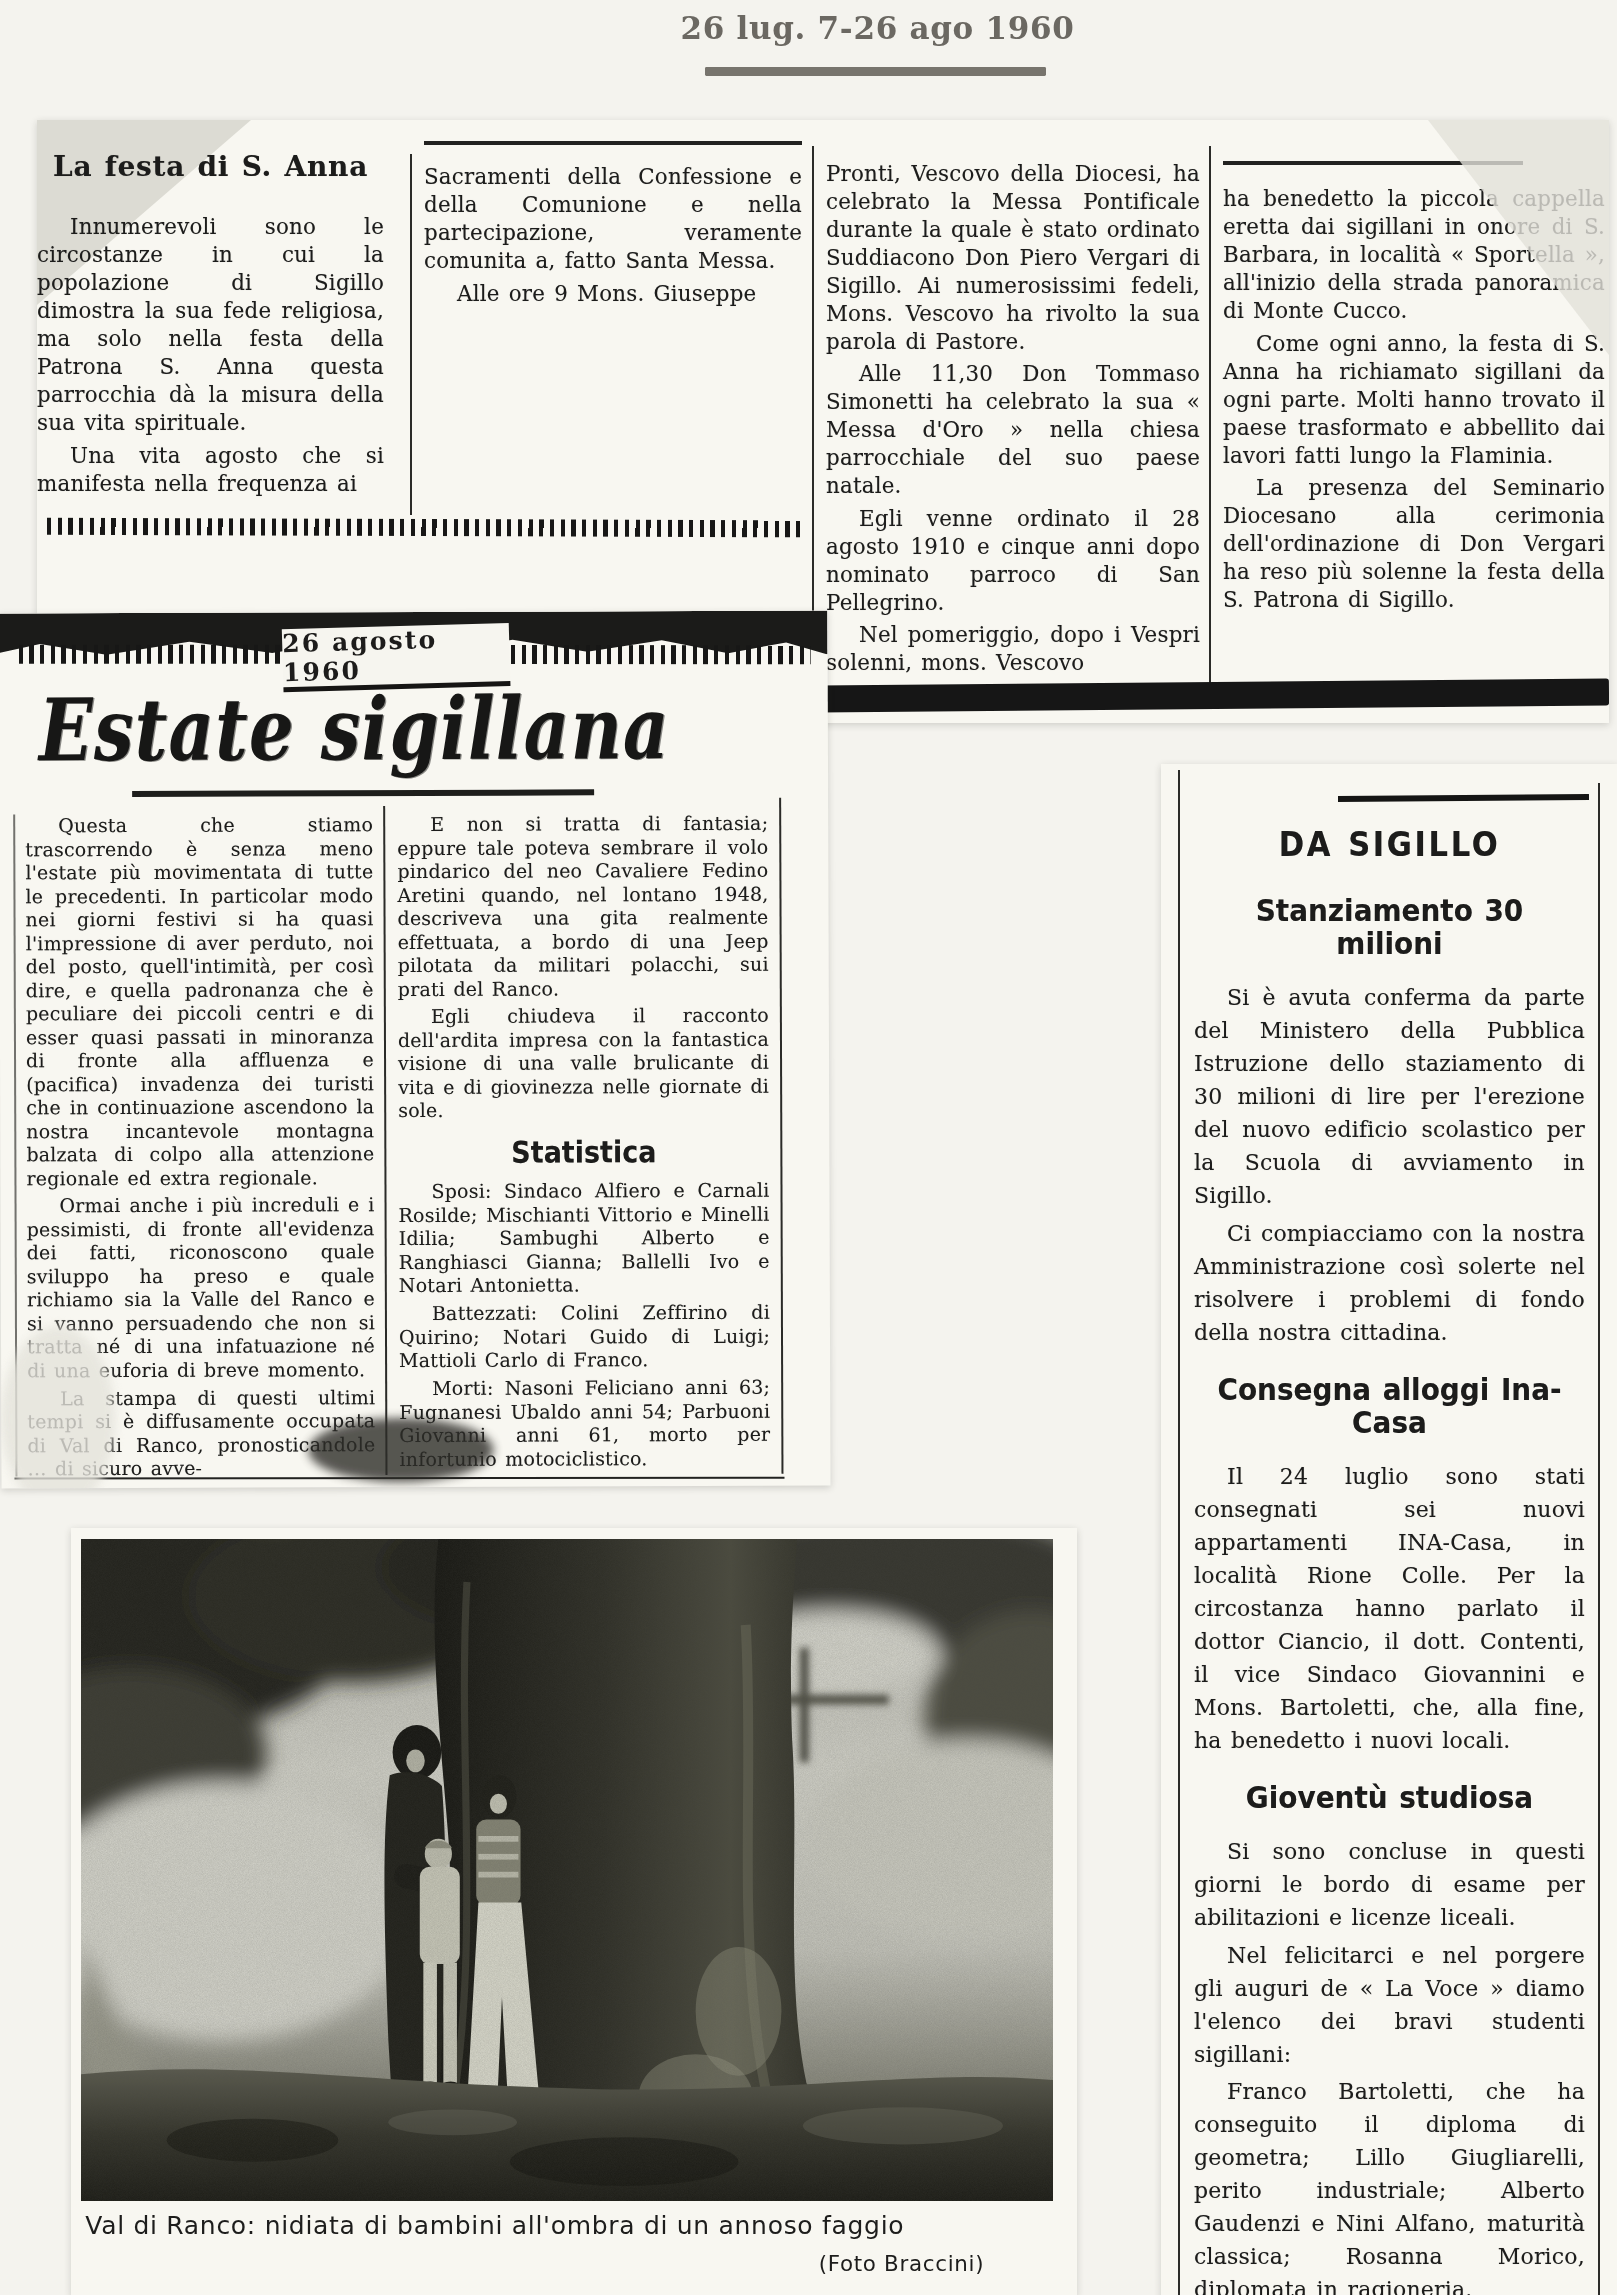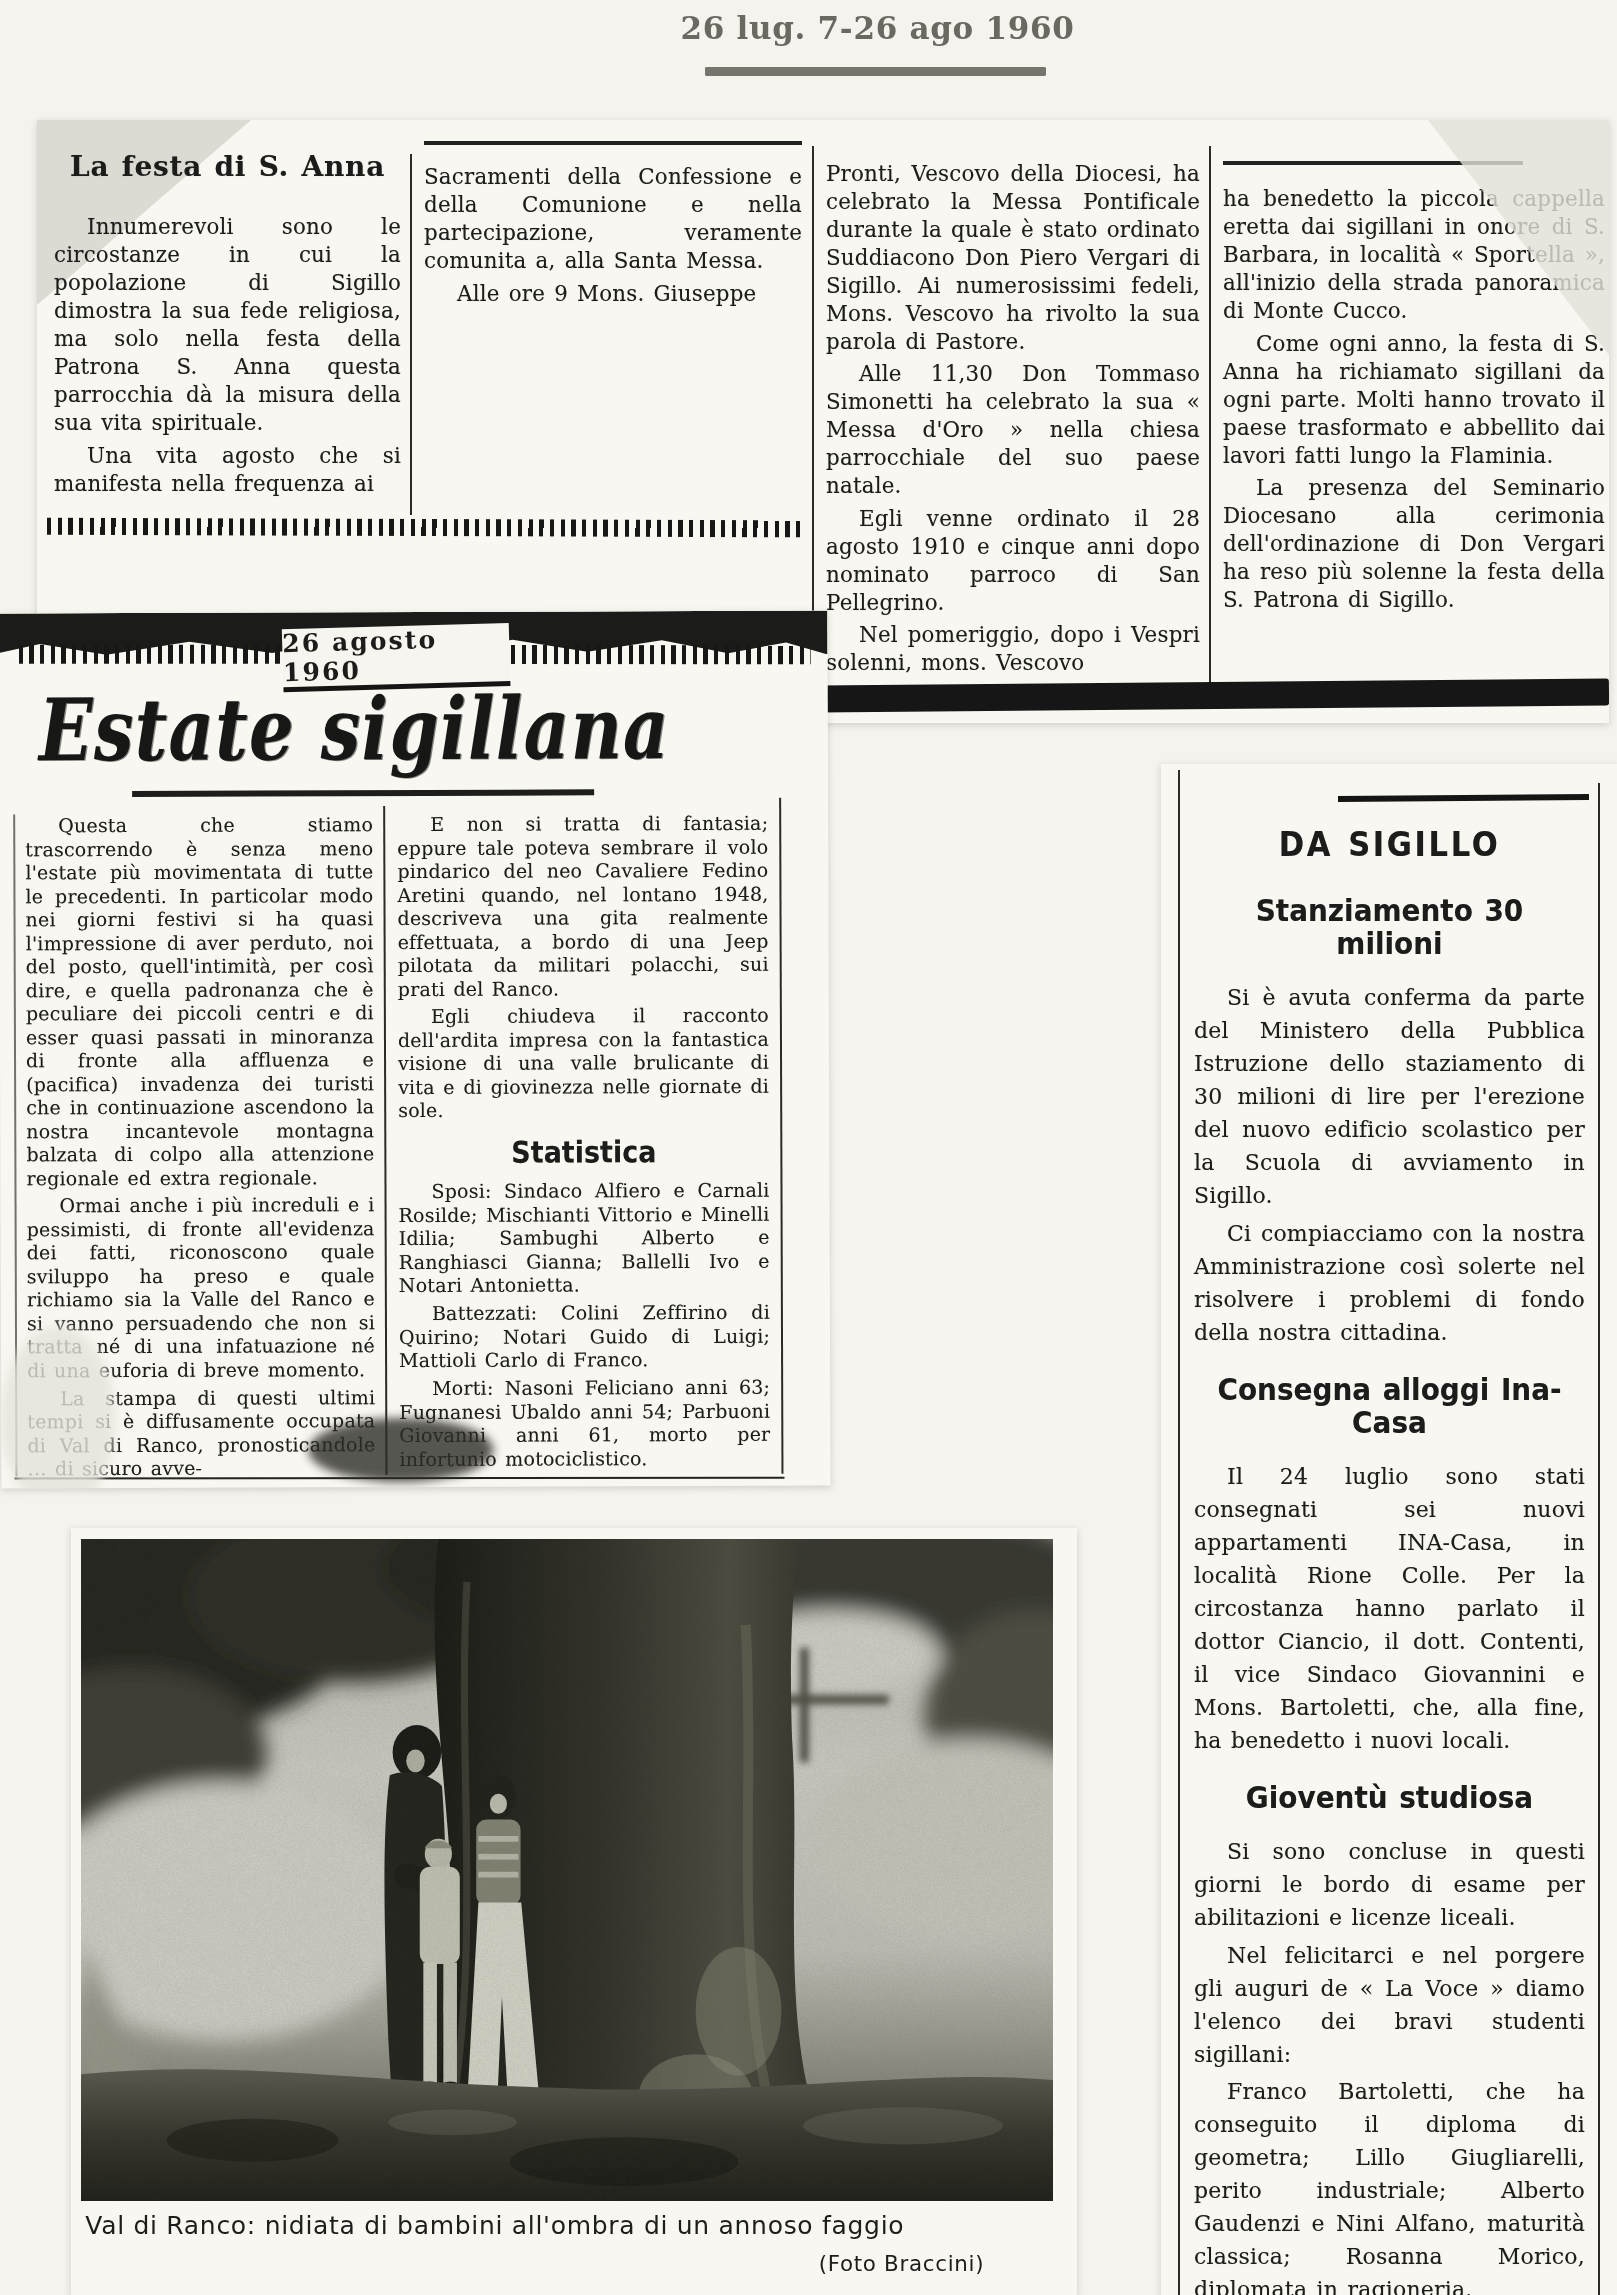--- a/index.html
+++ b/index.html
@@ -52,31 +52,31 @@
 <body>
 
 <div id="canvas">
 
   <div class="hdr-date">26 lug. 7-26 ago 1960</div>
   <div class="hdr-rule"></div>
 
   <div class="clip" style="left:37px;top:120px;width:1572px;height:603px;">
     <div class="fold" style="left:0;top:0;width:214px;height:185px;"></div>
 
-    <div class="news c1body" style="position:absolute;left:17px;top:11.4px;width:347px;">
+    <div class="news c1body" style="position:absolute;left:0;top:11.4px;width:347px;">
       <div class="festa-title">La festa di S. Anna</div>
       <p>Innumerevoli sono le circostanze in cui la popolazione di Sigillo dimostra la sua fede religiosa, ma solo nella festa della Patrona S. Anna questa parrocchia dà la misura della sua vita spirituale.</p>
       <p>Una vita agosto che si manifesta nella frequenza ai</p>
     </div>
 
     <div class="vrule" style="left:373px;top:34px;height:361px;"></div>
 
     <div class="news c1body" style="position:absolute;left:387px;top:21.4px;width:378px;">
       <div class="hrule" style="position:static;display:block;width:100%;height:3.6px;margin-bottom:18.5px;"></div>
-      <p class="cont">Sacramenti della Confessione e della Comunione e nella partecipazione, veramente comunita a, alla Santa Messa.</p>
+      <p class="cont">Sacramenti della Confessione e della Comunione e nella partecipazione, veramente comunita a, fatto Santa Messa.</p>
       <p>Alle ore 9 Mons. Giuseppe</p>
     </div>
 
     <div class="vrule" style="left:775px;top:26px;height:549px;"></div>
 
     <div class="news c1body" style="position:absolute;left:789px;top:40px;width:374px;">
       <p class="cont">Pronti, Vescovo della Diocesi, ha celebrato la Messa Pontificale durante la quale è stato ordinato Suddiacono Don Piero Vergari di Sigillo. Ai numerosissimi fedeli, Mons. Vescovo ha rivolto la sua parola di Pastore.</p>
       <p>Alle 11,30 Don Tommaso Simonetti ha celebrato la sua « Messa d'Oro » nella chiesa parrocchiale del suo paese natale.</p>
       <p>Egli venne ordinato il 28 agosto 1910 e cinque anni dopo nominato parroco di San Pellegrino.</p>
       <p>Nel pomeriggio, dopo i Vespri solenni, mons. Vescovo</p>

